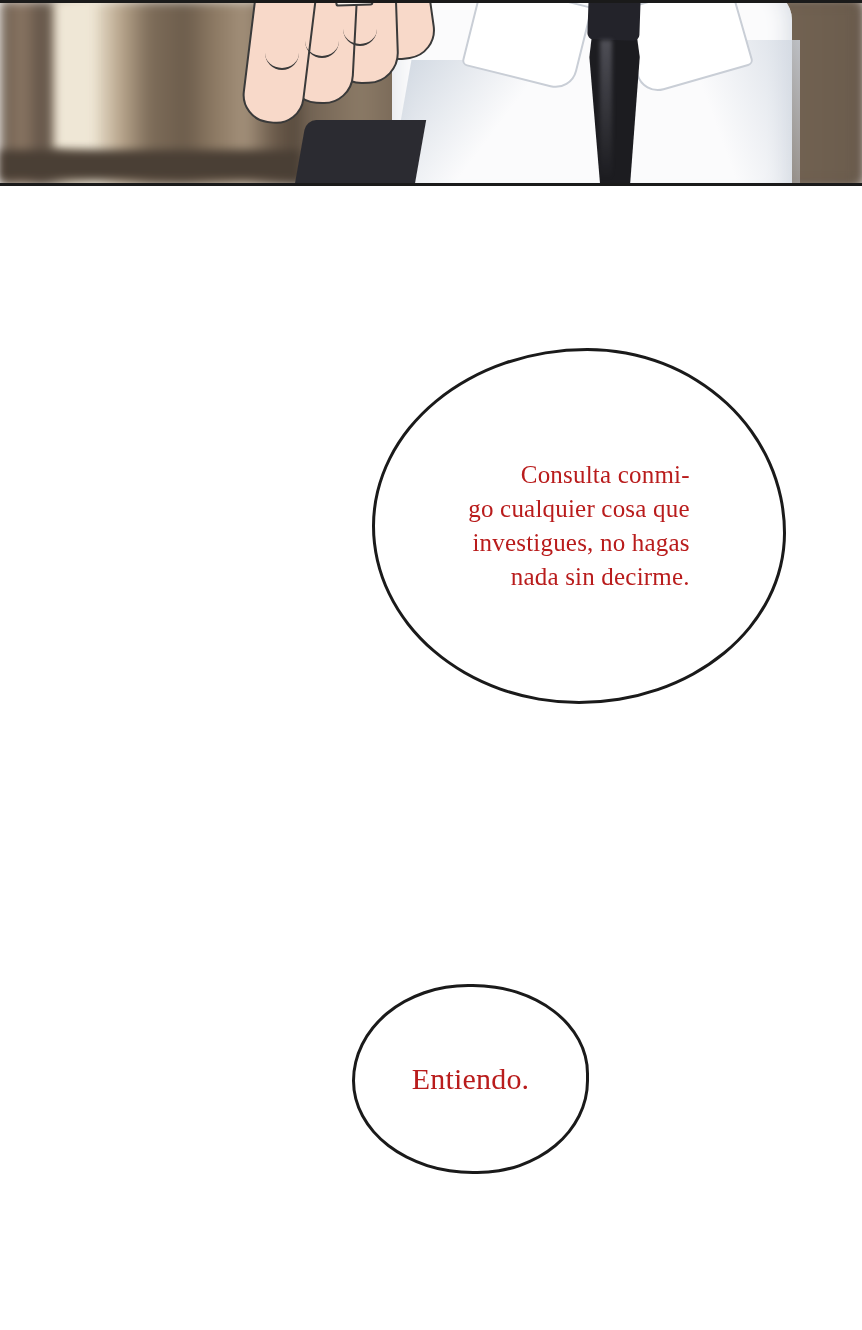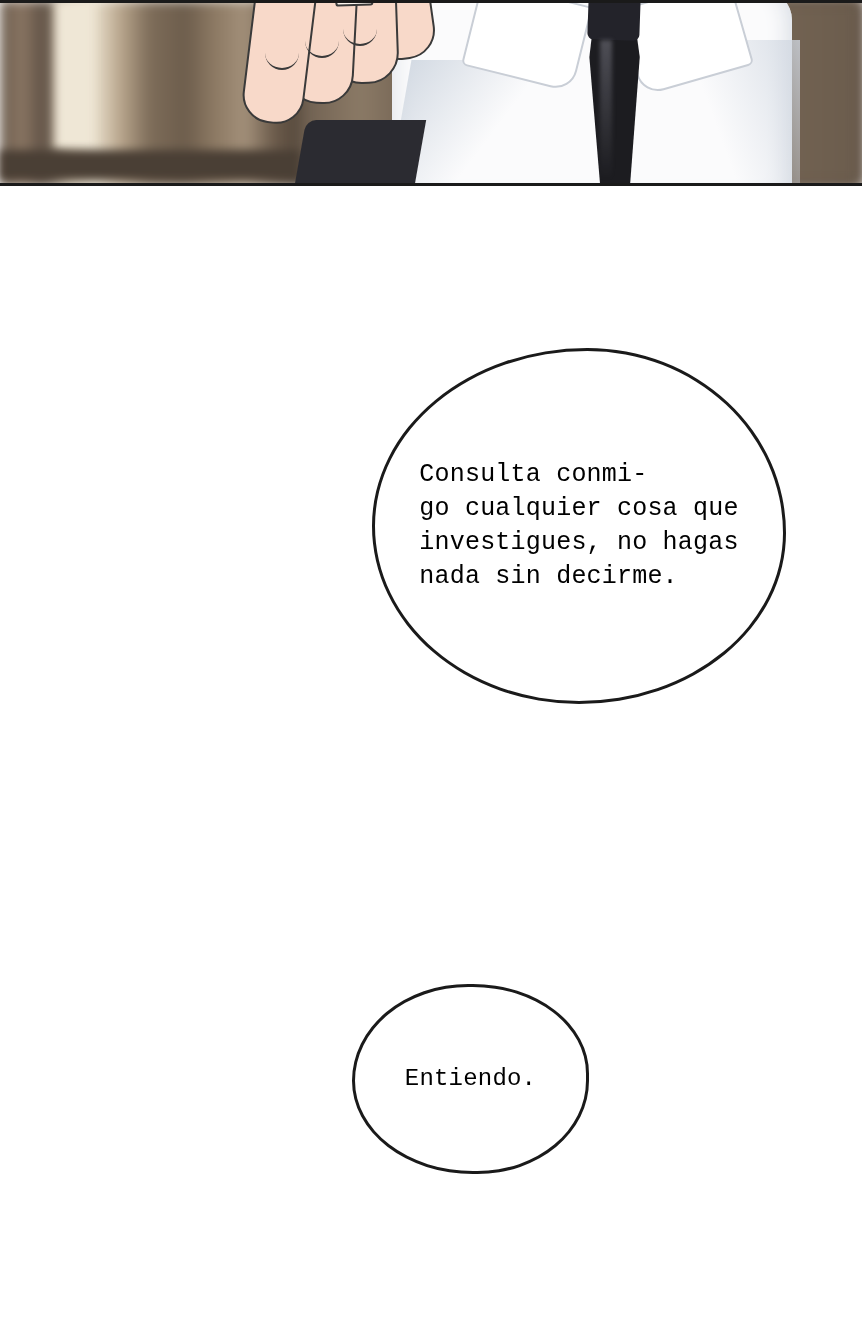--- a/index.html
+++ b/index.html
@@ -217,33 +217,33 @@
     border-radius: 52% 48% 50% 50% / 50% 52% 48% 50%;
   }
   .bubble-2 {
     left: 352px;
     top: 984px;
     width: 237px;
     height: 190px;
     border-radius: 50% 50% 48% 52% / 52% 48% 50% 50%;
   }
   .bubble-text {
-    color: #000000;
-    text-align: left;
+    color: #b91c1c;
+    text-align: right;
     line-height: 1.36;
     white-space: pre-line;
-    font-family: Liberation Mono, monospace;
+    font-family: Liberation Serif, serif;
   }
   .bubble-1 .bubble-text {
     font-size: 25px;
     letter-spacing: 0.2px;
     padding: 0 38px;
   }
   .bubble-2 .bubble-text {
-    font-size: 24px;
+    font-size: 30px;
     letter-spacing: 0.2px;
     padding: 0 18px;
   }
 </style>
 </head>
 <body>
 
 <div class="page">
 
   <div class="art-panel">

